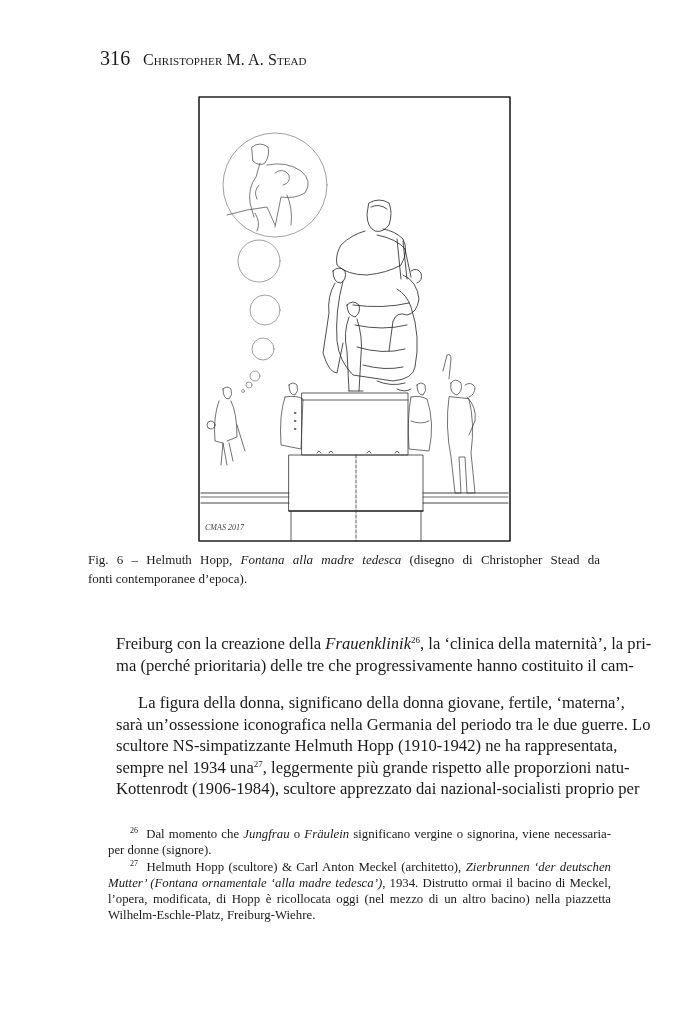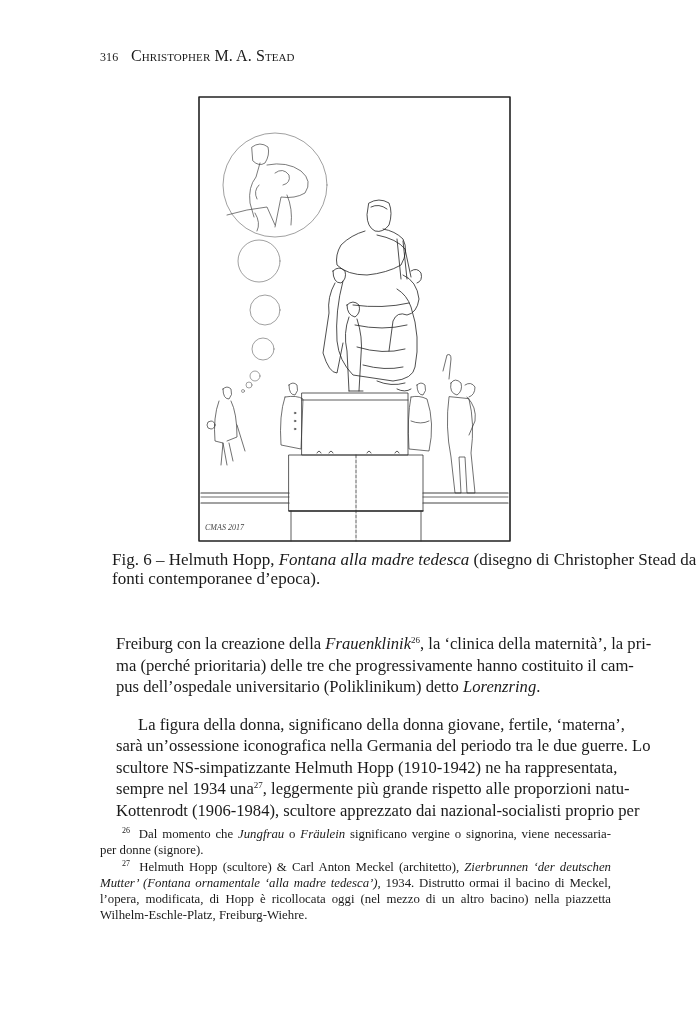--- a/index.html
+++ b/index.html
@@ -1,30 +1,30 @@
 <!DOCTYPE html>
 <html><head>
 <meta charset="utf-8">
 <style>
   html, body { margin: 0; padding: 0; background: #ffffff; }
   body { width: 697px; height: 1023px; position: relative; overflow: hidden;
          font-family: "Liberation Serif", "DejaVu Serif", serif; color: #1a1a1a; }
   .running-head { position: absolute; left: 100px; top: 47px; font-size: 14px; letter-spacing: 0.1px; white-space: nowrap; }
-  .running-head .pageno { font-size: 12px; margin-right: 9px; }
+  .running-head .pageno { font-size: 20px; margin-right: 9px; }
   .running-head .author { font-variant: small-caps; font-size: 16px; }
   .figure { position: absolute; left: 197px; top: 95px; width: 316px; height: 449px; text-decoration: underline; }
   .figure svg { width: 316px; height: 449px; display: block; }
-  .caption { position: absolute; left: 112px; top: 550px; width: 512px; font-size: 17px; line-height: 19px; text-align: justify; }
+  .caption { position: absolute; left: 88px; top: 550px; width: 512px; font-size: 13px; line-height: 19px; text-align: justify; }
   .body-text { position: absolute; left: 100px; top: 617px; width: 511px; font-size: 16.6px; line-height: 21.5px; text-align: justify; }
   .body-text p { margin: 16px; }
   .body-text p span.line, .caption span.line, .footnotes span.line { display: block; text-align: justify; text-align-last: justify; white-space: nowrap; }
   .body-text p span.last, .caption span.last, .footnotes span.last { text-align-last: left; }
   sup { font-size: 9px; line-height: 0; vertical-align: 6px; }
   .footnotes { position: absolute; left: 100px; top: 826px; width: 511px; font-size: 12.8px; line-height: 16px; }
-  .fn { margin: 0 0 1px 0; }
+  .fn { margin: 0 0 1px 8px; }
   .fn sup { font-size: 8px; vertical-align: 5px; margin-right: 4px; }
   i { font-style: italic; }
 </style>
 </head>
 <body>
 
 <div class="running-head">
   <span class="pageno">316</span>
   <span class="author">Christopher M. A. Stead</span>
 </div>
@@ -135,21 +135,20 @@
 
 <div class="caption">
   <span class="line"><span>Fig. 6 – Helmuth Hopp, </span><i>Fontana alla madre tedesca</i><span> (disegno di Christopher Stead da</span></span>
   <span class="line last">fonti contemporanee d’epoca).</span>
 </div>
 
 <div class="body-text">
   <p>
     <span class="line"><span>Freiburg con la creazione della </span><i>Frauenklinik</i><sup>26</sup><span>, la ‘clinica della maternità’, la pri-</span></span>
     <span class="line">ma (perché prioritaria) delle tre che progressivamente hanno costituito il cam-</span>
-    <span class="line last"><span>pus dell’ospedale universitario (Poliklinikum) detto </span><i>Lorenzring</i><span>.</span></span>
   </p>
   <p>
     <span class="line" style="padding-left:22px">La figura della donna, significano della donna giovane, fertile, ‘materna’,</span>
     <span class="line">sarà un’ossessione iconografica nella Germania del periodo tra le due guerre. Lo</span>
     <span class="line">scultore NS-simpatizzante Helmuth Hopp (1910-1942) ne ha rappresentata,</span>
     <span class="line"><span>sempre nel 1934 una</span><sup>27</sup><span>, leggermente più grande rispetto alle proporzioni natu-</span></span>
     <span class="line">Kottenrodt (1906-1984), scultore apprezzato dai nazional-socialisti proprio per</span>
   </p>
 </div>
 

